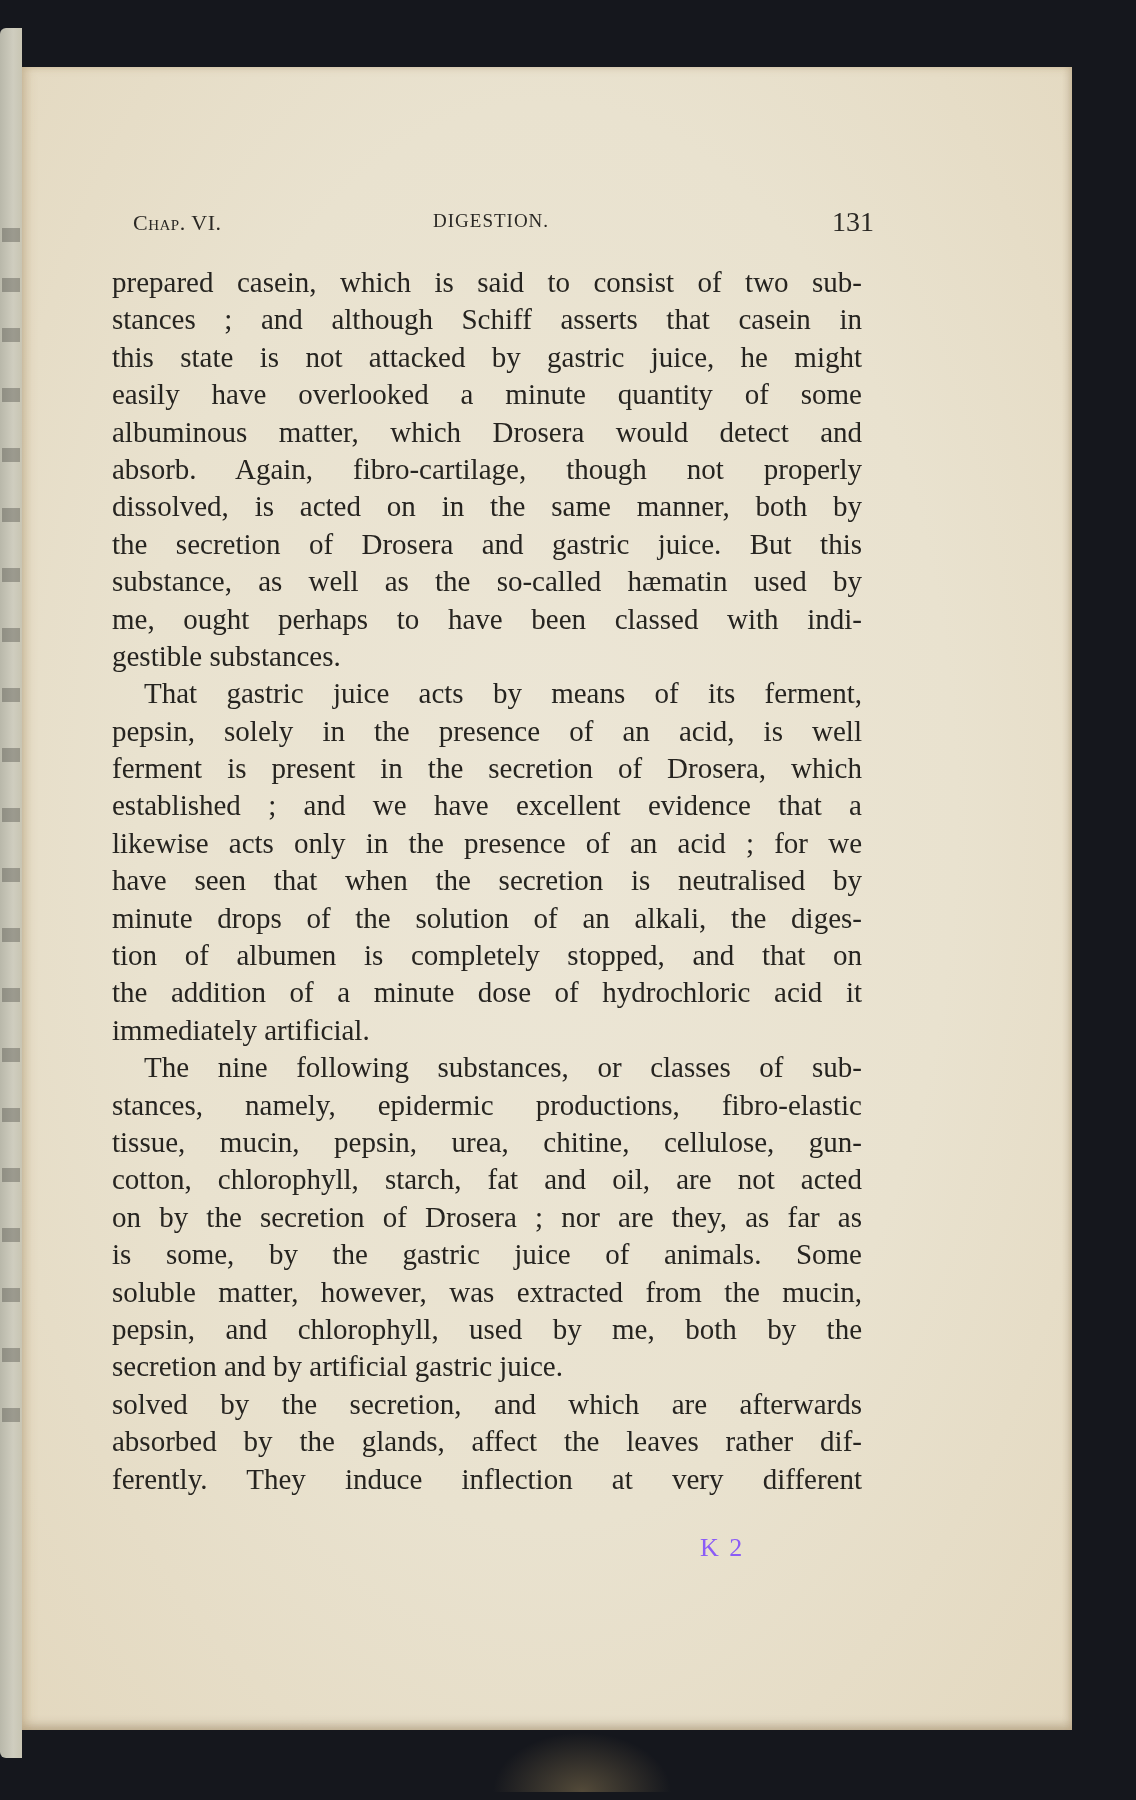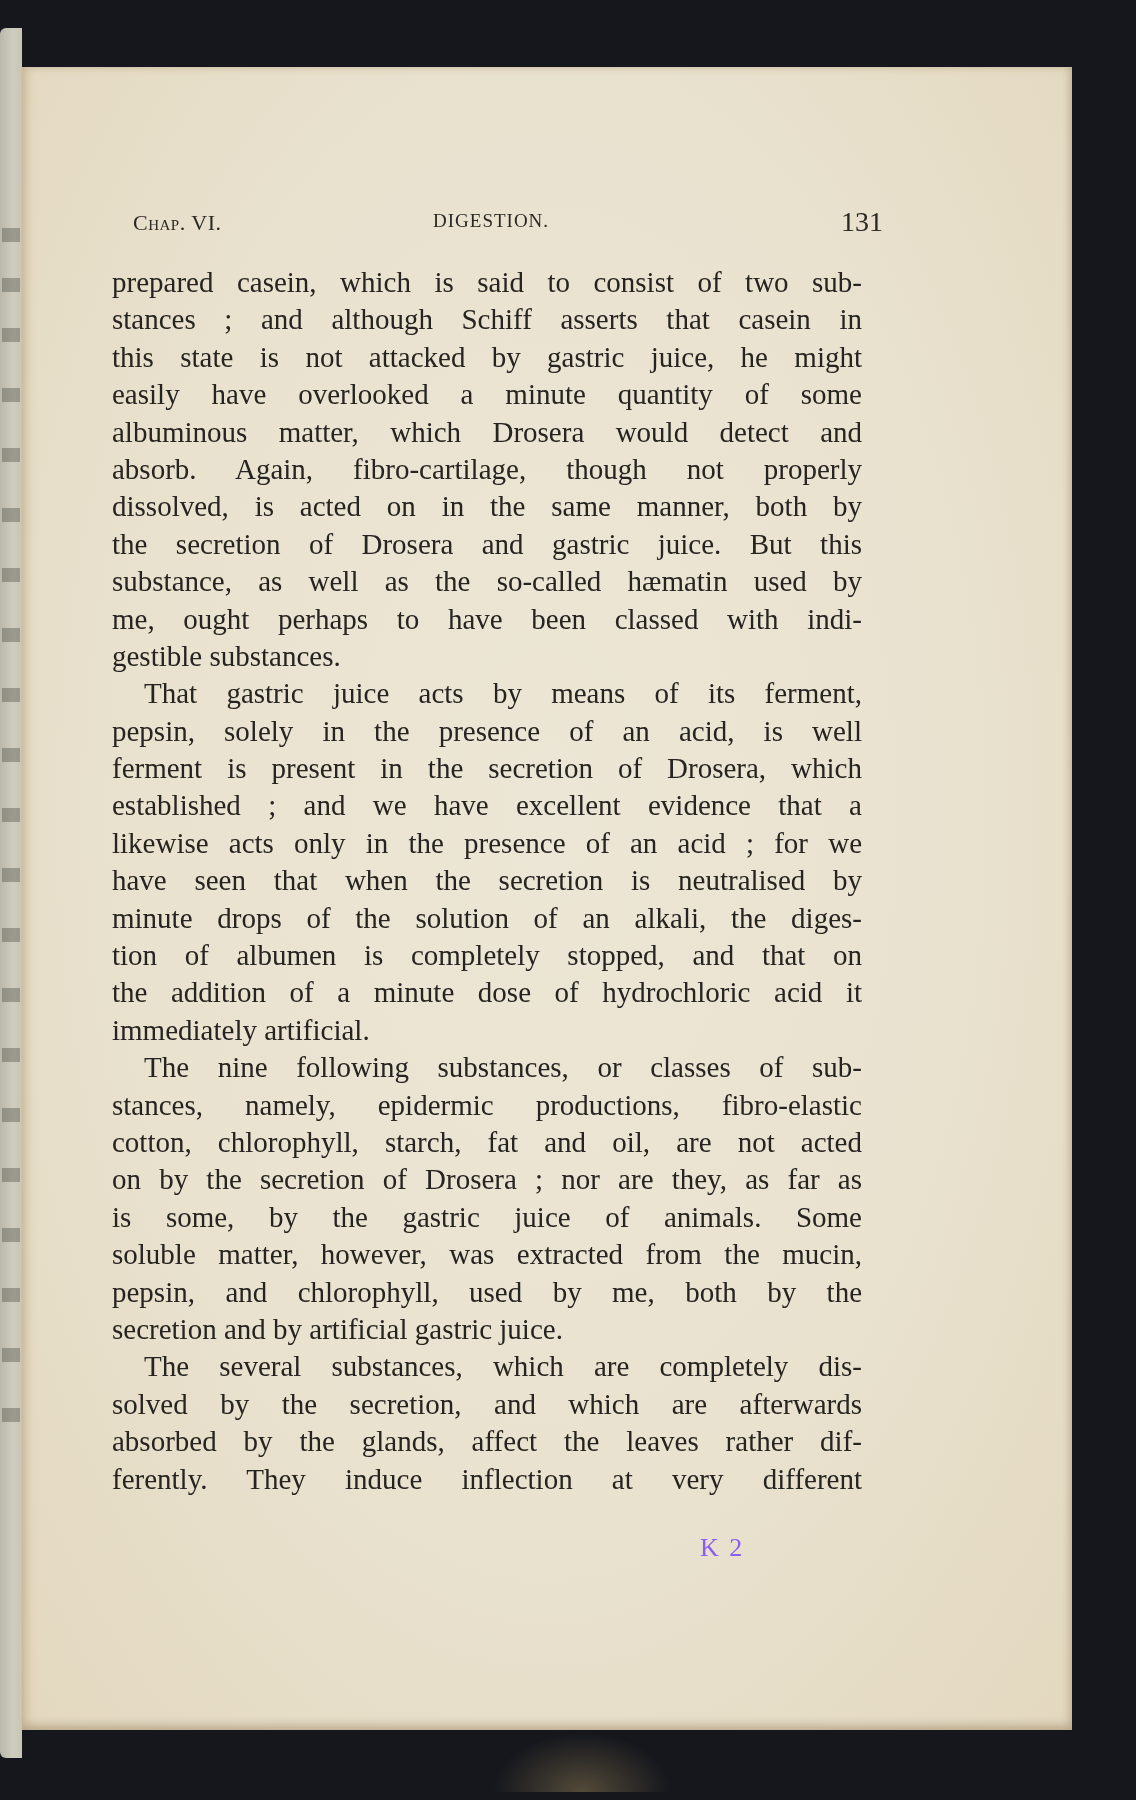--- a/index.html
+++ b/index.html
@@ -28,21 +28,21 @@
   .stain {
     position: absolute; left: 470px; top: 1665px; width: 180px; height: 60px;
     background: radial-gradient(ellipse at 50% 100%, rgba(200,170,110,0.35), rgba(200,170,110,0) 70%);
   }
   .header {
     position: absolute; left: 112px; width: 750px; top: 206px; height: 34px;
     color: #2a2824; font-size: 22px; margin-left: 21px;
   }
   .header .chap { position: absolute; left: 0; top: 4px; letter-spacing: 0.5px; }
   .header .title { position: absolute; left: 300px; top: 4px; font-size: 19px; letter-spacing: 1px; }
-  .header .pageno { position: absolute; right: 0; top: 0; font-size: 28px; }
+  .header .pageno { position: absolute; right: 9px; top: 0; font-size: 28px; }
   .text {
     position: absolute; left: 112px; top: 264px; width: 750px;
     color: #262420; font-size: 29px;
   }
   .line {
     height: 37.4px; line-height: 37.4px; white-space: nowrap;
     text-align: justify; text-align-last: justify;
   }
   .line.last { text-align-last: left; }
   .line.indent { padding-left: 32px; }
@@ -106,25 +106,25 @@
     <div class="line">ferment is present in the secretion of Drosera, which</div>
     <div class="line">established ; and we have excellent evidence that a</div>
     <div class="line">likewise acts only in the presence of an acid ; for we</div>
     <div class="line">have seen that when the secretion is neutralised by</div>
     <div class="line">minute drops of the solution of an alkali, the diges-</div>
     <div class="line">tion of albumen is completely stopped, and that on</div>
     <div class="line">the addition of a minute dose of hydrochloric acid it</div>
     <div class="line last">immediately artificial.</div>
     <div class="line indent">The nine following substances, or classes of sub-</div>
     <div class="line">stances, namely, epidermic productions, fibro-elastic</div>
+    <div class="line">tissue, mucin, pepsin, urea, chitine, cellulose, gun-</div>
     <div class="line">cotton, chlorophyll, starch, fat and oil, are not acted</div>
     <div class="line">on by the secretion of Drosera ; nor are they, as far as</div>
     <div class="line">is some, by the gastric juice of animals. Some</div>
     <div class="line">soluble matter, however, was extracted from the mucin,</div>
     <div class="line">pepsin, and chlorophyll, used by me, both by the</div>
     <div class="line last">secretion and by artificial gastric juice.</div>
-    <div class="line indent">The several substances, which are completely dis-</div>
     <div class="line">solved by the secretion, and which are afterwards</div>
     <div class="line">absorbed by the glands, affect the leaves rather dif-</div>
     <div class="line">ferently. They induce inflection at very different</div>
   </div>
 
 <div class="signature" style="font-variant: small-caps;">K 2</div>
 
 </body></html>

